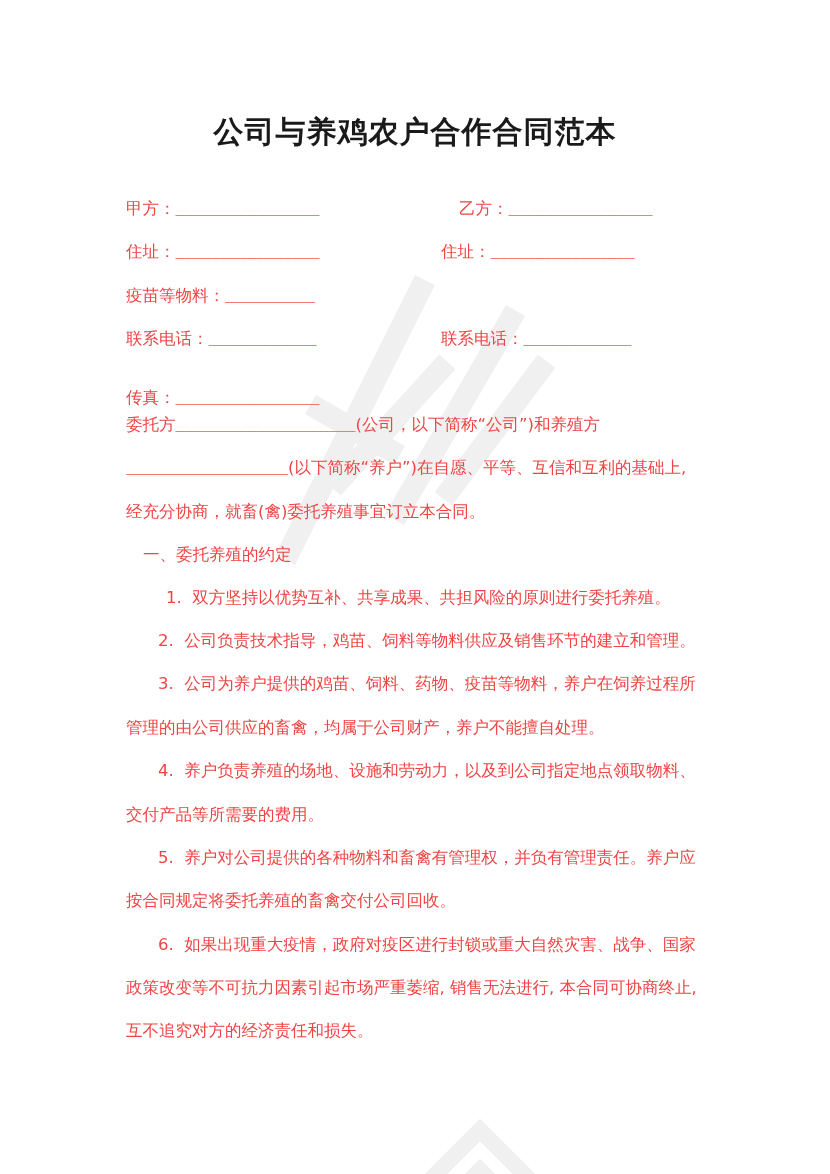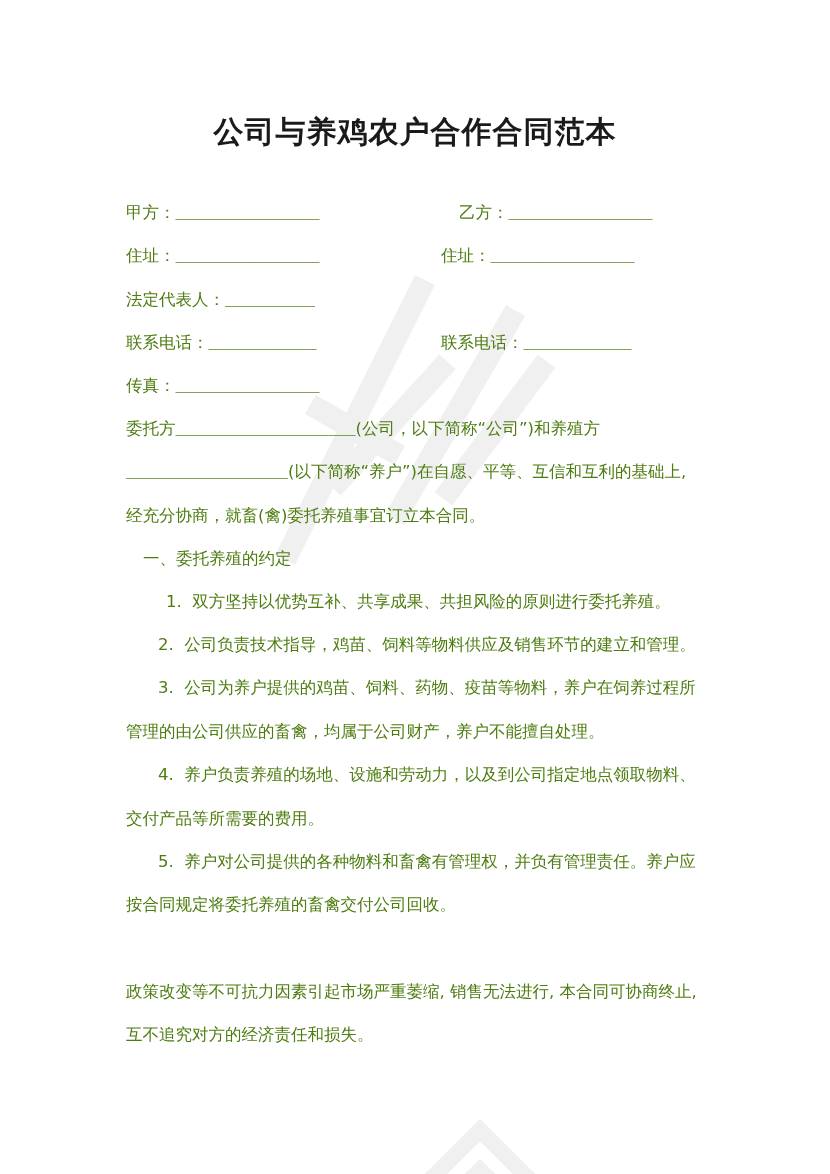--- a/index.html
+++ b/index.html
@@ -36,24 +36,24 @@
       font-size: 30px;
       font-weight: bold;
       letter-spacing: 1px;
       font-family: "DejaVu Serif", "Liberation Serif", serif;
       z-index: 1;
     }
     .text {
       position: absolute;
       font-size: 16.5px;
       white-space: pre;
-      line-height: 28px;
+      line-height: 20px;
       font-family: "DejaVu Sans", "Liberation Sans", sans-serif;
       z-index: 1;
-      color: #4d7c0f;
+      color: #ef4444;
     }
     .blank {
       font-family: "Liberation Mono", "DejaVu Sans Mono", monospace;
       letter-spacing: 0px;
       font-size: 15px;
     }
     .col-left { left: 126px; }
     .col-right { left: 441px; }
   </style>
 </head>
@@ -74,23 +74,23 @@
     <g fill="none" stroke="#f0f0f0" stroke-width="16">
       <path d="M20 120 L110 30 L200 120"></path>
       <path d="M70 110 L110 70 L150 110"></path>
     </g>
   </svg>
 
   <div class="title">公司与养鸡农户合作合同范本</div>
 
   <div class="text col-left" style="top:199px;"><span>甲方：</span><span class="blank">________________</span></div>
   <div class="text col-left" style="top:242px;"><span>住址：</span><span class="blank">________________</span></div>
-  <div class="text col-left" style="top:286px;"><span>法定代表人：</span><span class="blank">__________</span></div>
+  <div class="text col-left" style="top:286px;"><span>疫苗等物料：</span><span class="blank">__________</span></div>
   <div class="text col-left" style="top:329px;"><span>联系电话：</span><span class="blank">____________</span></div>
-  <div class="text col-left" style="top:372px;"><span>传真：</span><span class="blank">________________</span></div>
+  <div class="text col-left" style="top:388px;"><span>传真：</span><span class="blank">________________</span></div>
 
   <div class="text col-right" style="top:199px;margin-left:18px;"><span>乙方：</span><span class="blank">________________</span></div>
   <div class="text col-right" style="top:242px;"><span>住址：</span><span class="blank">________________</span></div>
   <div class="text col-right" style="top:329px;"><span>联系电话：</span><span class="blank">____________</span></div>
 
   <div class="text" style="left:126px; top:415px;"><span>委托方</span><span class="blank">____________________</span><span>(公司，以下简称“公司”)和养殖方</span></div>
   <div class="text" style="left:126px; top:458px;"><span class="blank">__________________</span><span>(以下简称“养户”)在自愿、平等、互信和互利的基础上,</span></div>
   <div class="text" style="left:126px; top:502px;">经充分协商，就畜(禽)委托养殖事宜订立本合同。</div>
 
   <div class="text" style="left:143px; top:545px;">一、委托养殖的约定</div>
@@ -101,16 +101,17 @@
 
   <div class="text" style="left:158px; top:674px;">3.  公司为养户提供的鸡苗、饲料、药物、疫苗等物料，养户在饲养过程所</div>
   <div class="text" style="left:126px; top:718px;">管理的由公司供应的畜禽，均属于公司财产，养户不能擅自处理。</div>
 
   <div class="text" style="left:158px; top:761px;">4.  养户负责养殖的场地、设施和劳动力，以及到公司指定地点领取物料、</div>
   <div class="text" style="left:126px; top:805px;">交付产品等所需要的费用。</div>
 
   <div class="text" style="left:158px; top:848px;">5.  养户对公司提供的各种物料和畜禽有管理权，并负有管理责任。养户应</div>
   <div class="text" style="left:126px; top:891px;">按合同规定将委托养殖的畜禽交付公司回收。</div>
 
+  <div class="text" style="left:158px; top:935px;">6.  如果出现重大疫情，政府对疫区进行封锁或重大自然灾害、战争、国家</div>
   <div class="text" style="left:126px; top:978px;">政策改变等不可抗力因素引起市场严重萎缩, 销售无法进行, 本合同可协商终止,</div>
   <div class="text" style="left:126px; top:1021px;">互不追究对方的经济责任和损失。</div>
 
 </div>
 
 </body></html>

